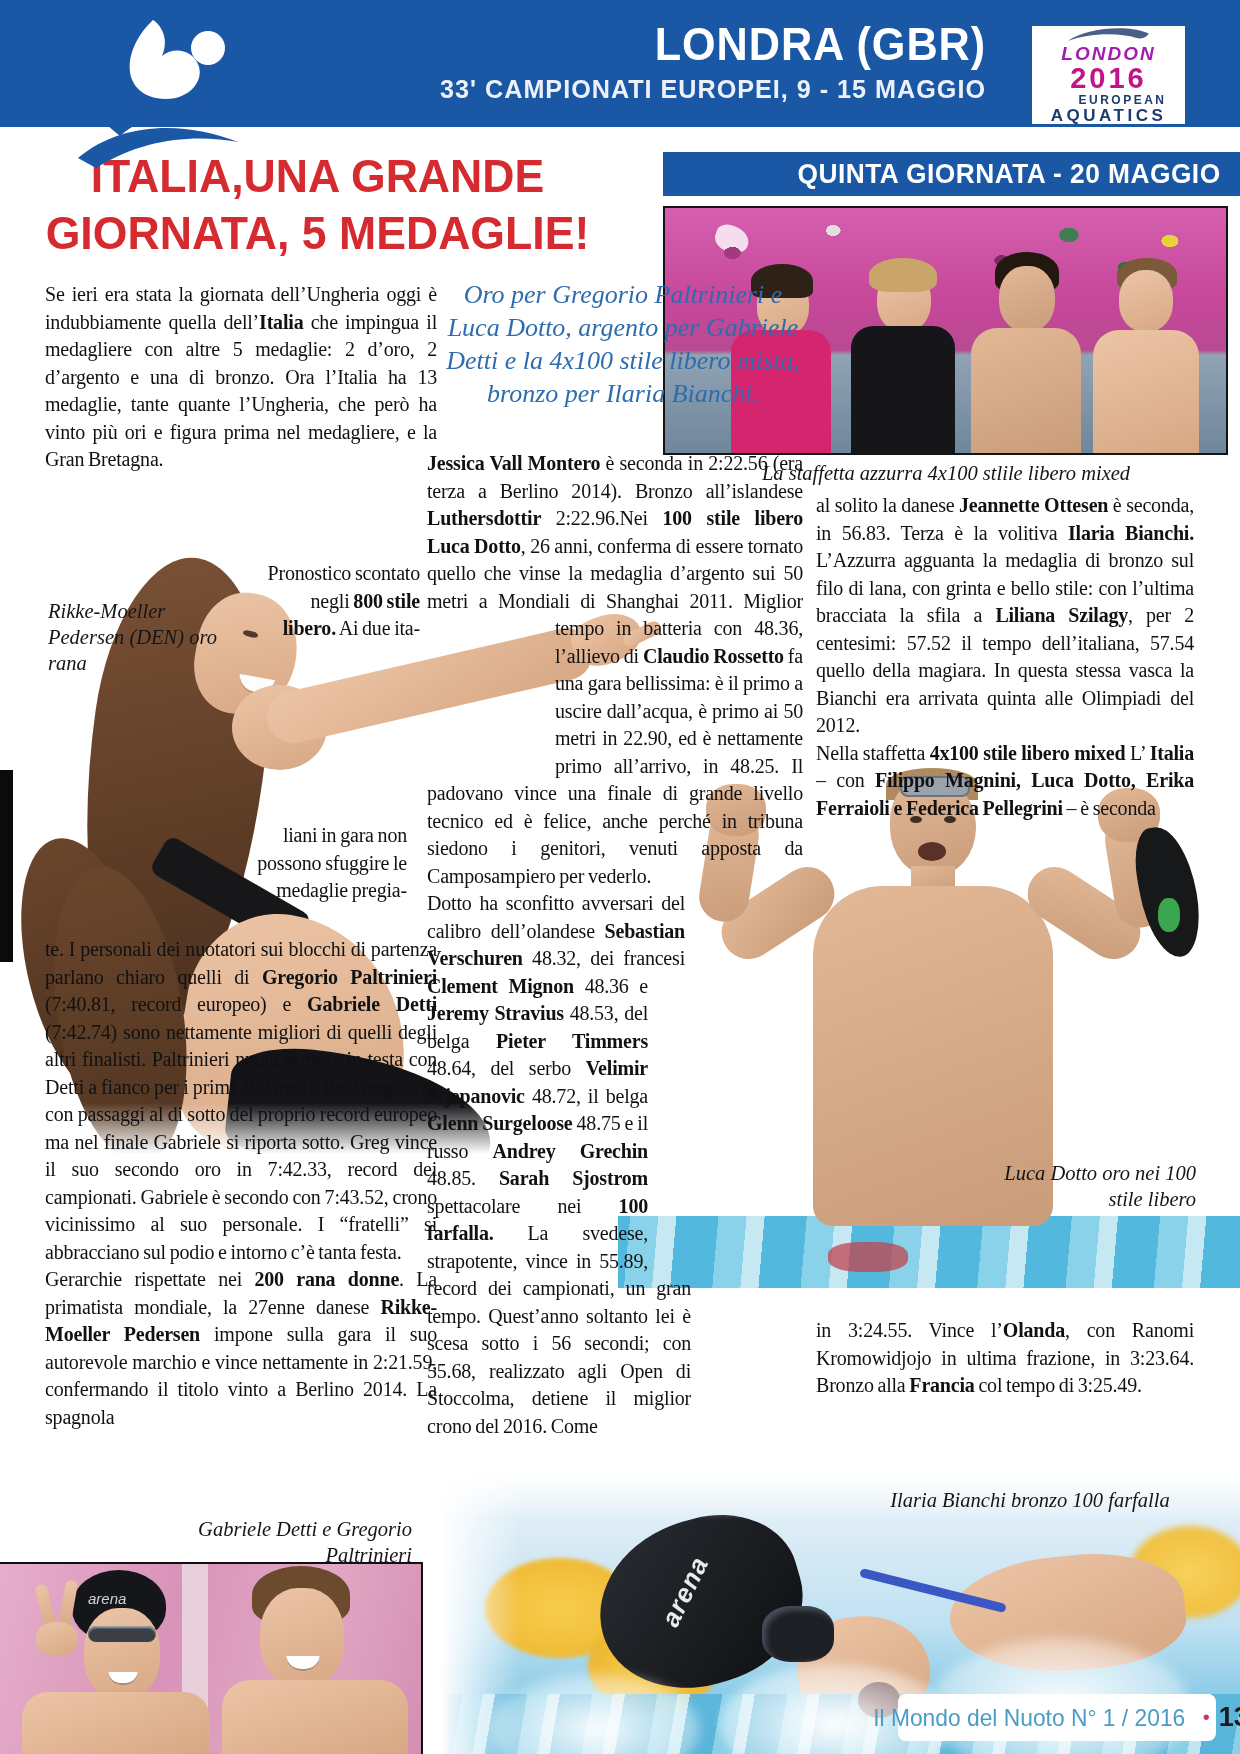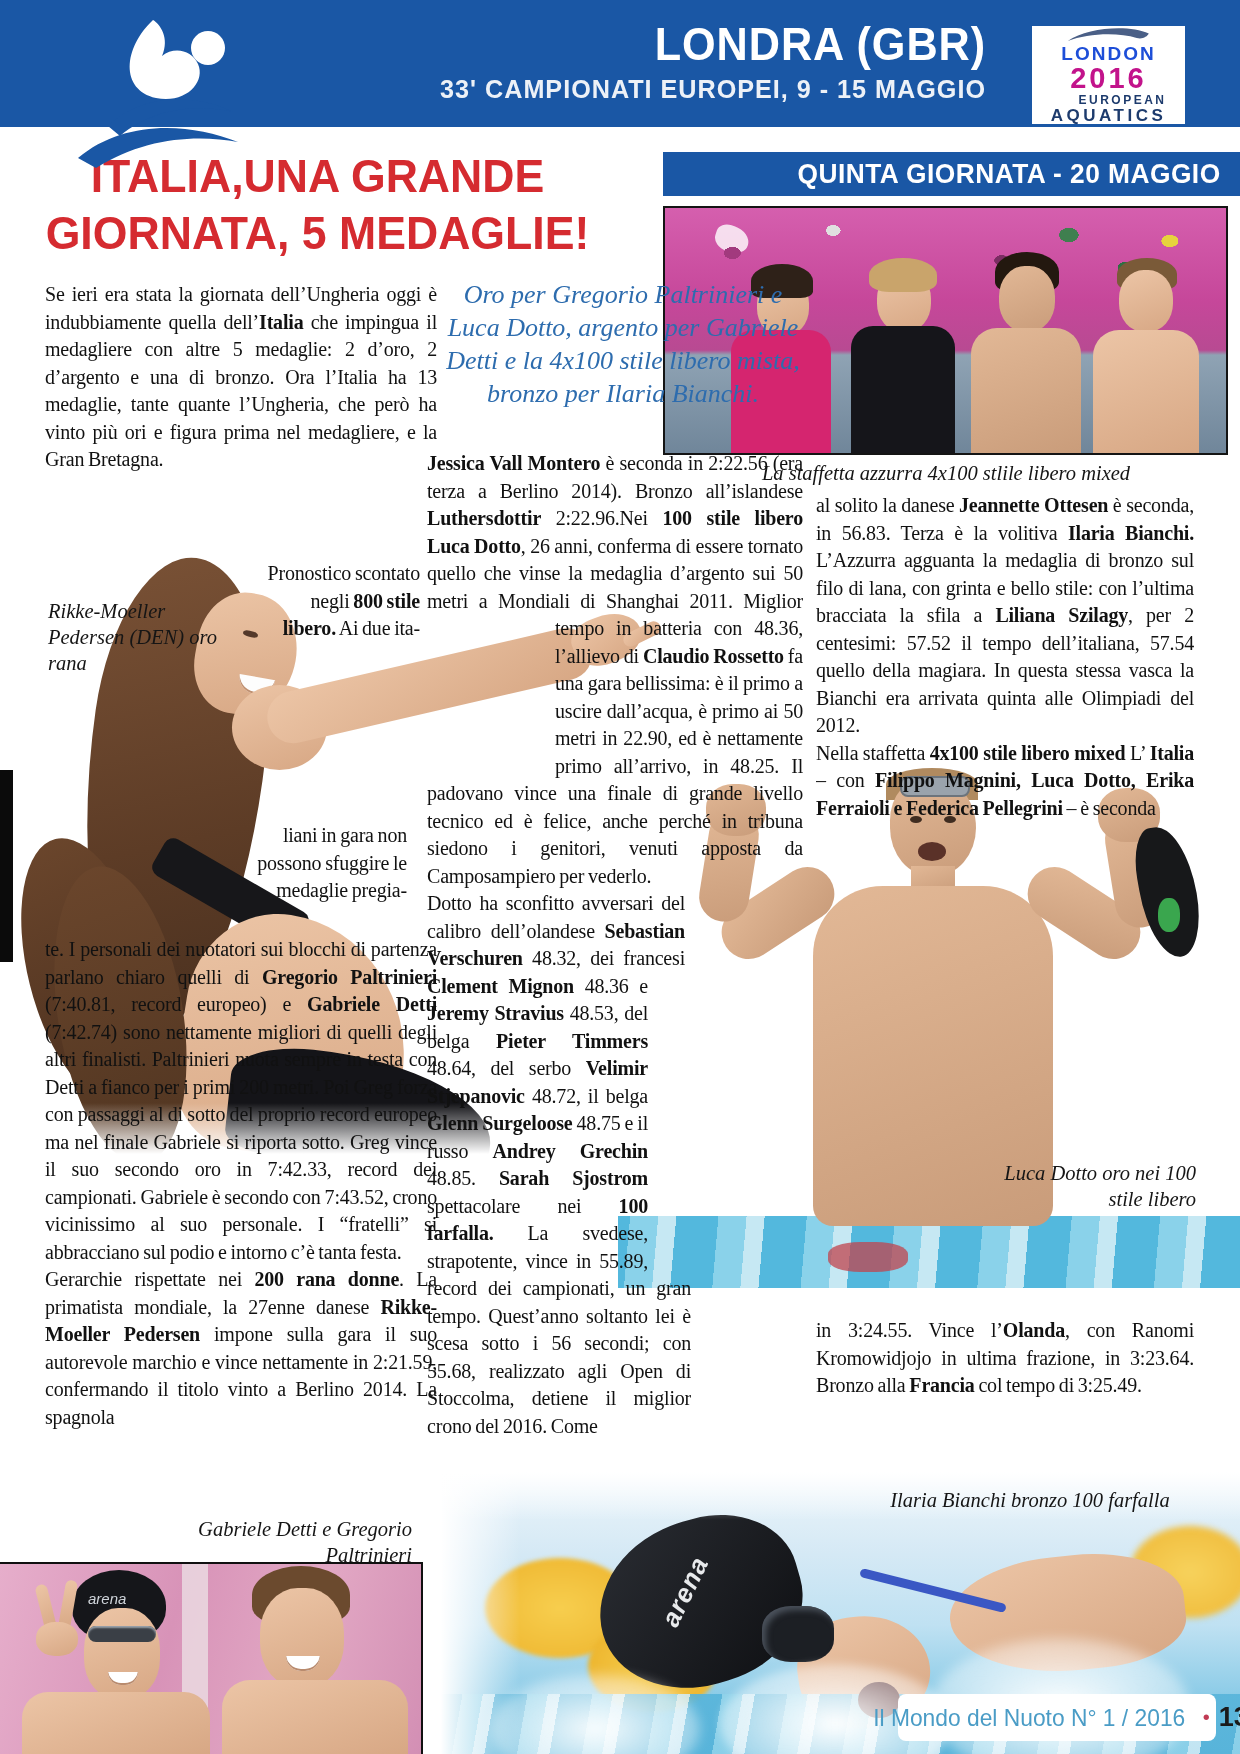--- a/index.html
+++ b/index.html
@@ -9,21 +9,21 @@
 
   
   .band{position:absolute;left:0;top:0;width:1240px;height:127px;background:#1a57a5;}
   .hdr-text{position:absolute;left:420px;top:18px;width:566px;text-align:right;color:#fff;
             font-family:"Liberation Sans",sans-serif;}
   .hdr-title{font-size:47px;font-weight:bold;letter-spacing:1px;transform:scaleX(.92);transform-origin:right;line-height:52px;}
   .hdr-sub{margin-top:4px;font-size:26px;font-weight:bold;opacity:.92;letter-spacing:1px;transform:scaleX(.97);transform-origin:right;line-height:30px;}
   .logo-box{position:absolute;left:1032px;top:26px;width:153px;height:98px;background:#fff;
             display:flex;flex-direction:column;align-items:center;justify-content:center;
             font-family:"Liberation Sans",sans-serif;line-height:1;z-index:2;}
-  .logo-city{color:#1d4ed8;font-weight:bold;font-size:19px;letter-spacing:2px;margin-top:0;}
+  .logo-city{color:#a21caf;font-weight:bold;font-size:19px;letter-spacing:2px;margin-top:0;font-style:italic;}
   .logo-year{color:#c2138b;font-weight:bold;font-size:29px;letter-spacing:3px;margin:1px 0;}
   .logo-l3{color:#1d3b6d;font-weight:bold;font-size:12px;letter-spacing:2.5px;margin-left:28px;}
   .logo-l4{color:#1d3b6d;font-weight:bold;font-size:17px;letter-spacing:3.5px;margin-top:1px;}
 
   
   .headline{position:absolute;left:15px;top:148px;width:605px;text-align:center;color:#d52b30;
             font-family:"Liberation Sans",sans-serif;font-weight:bold;font-size:46px;line-height:57px;
             transform:scaleX(.97);transform-origin:center;}
   .day-banner{position:absolute;left:663px;top:152px;width:693px;height:44px;background:#1a57a5;
               display:flex;align-items:center;justify-content:center;color:#fff;

